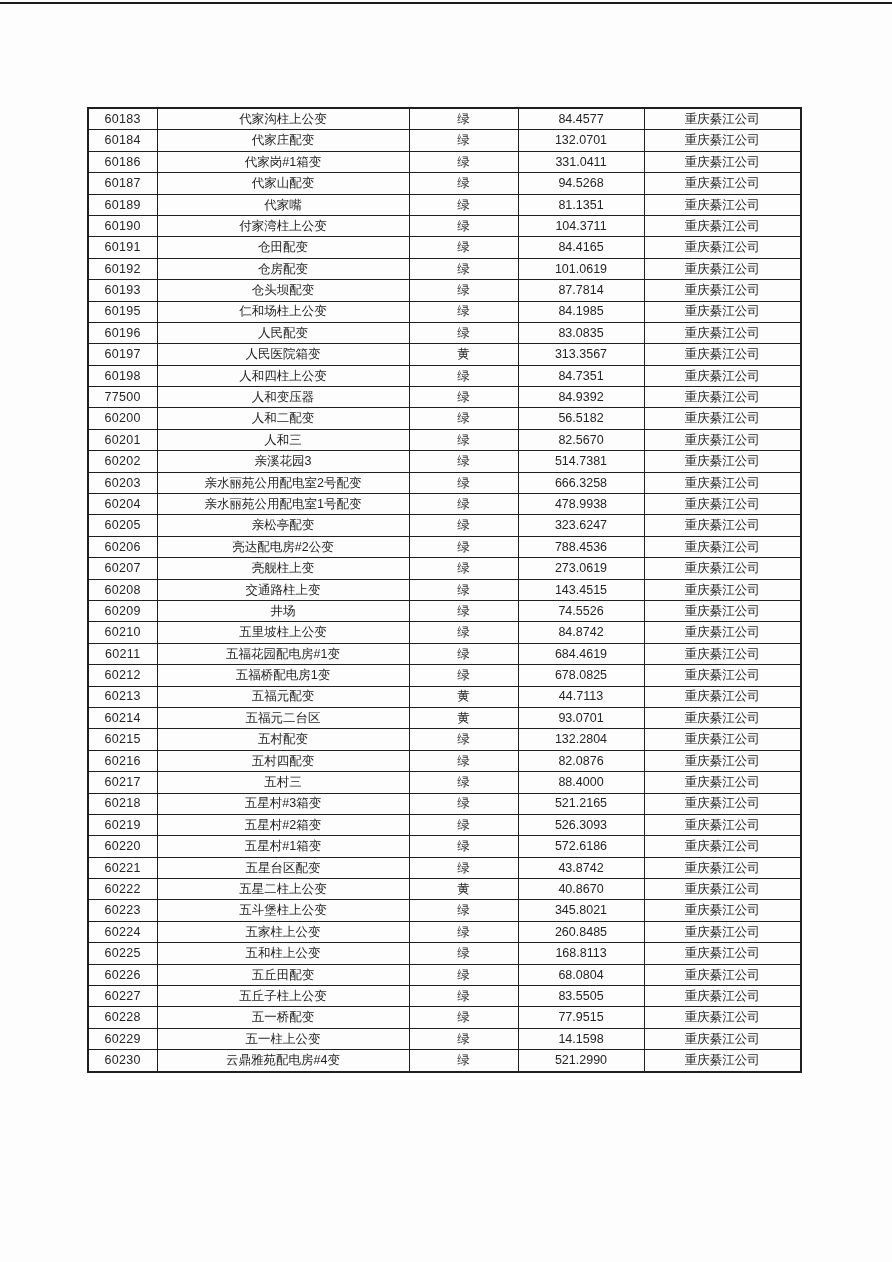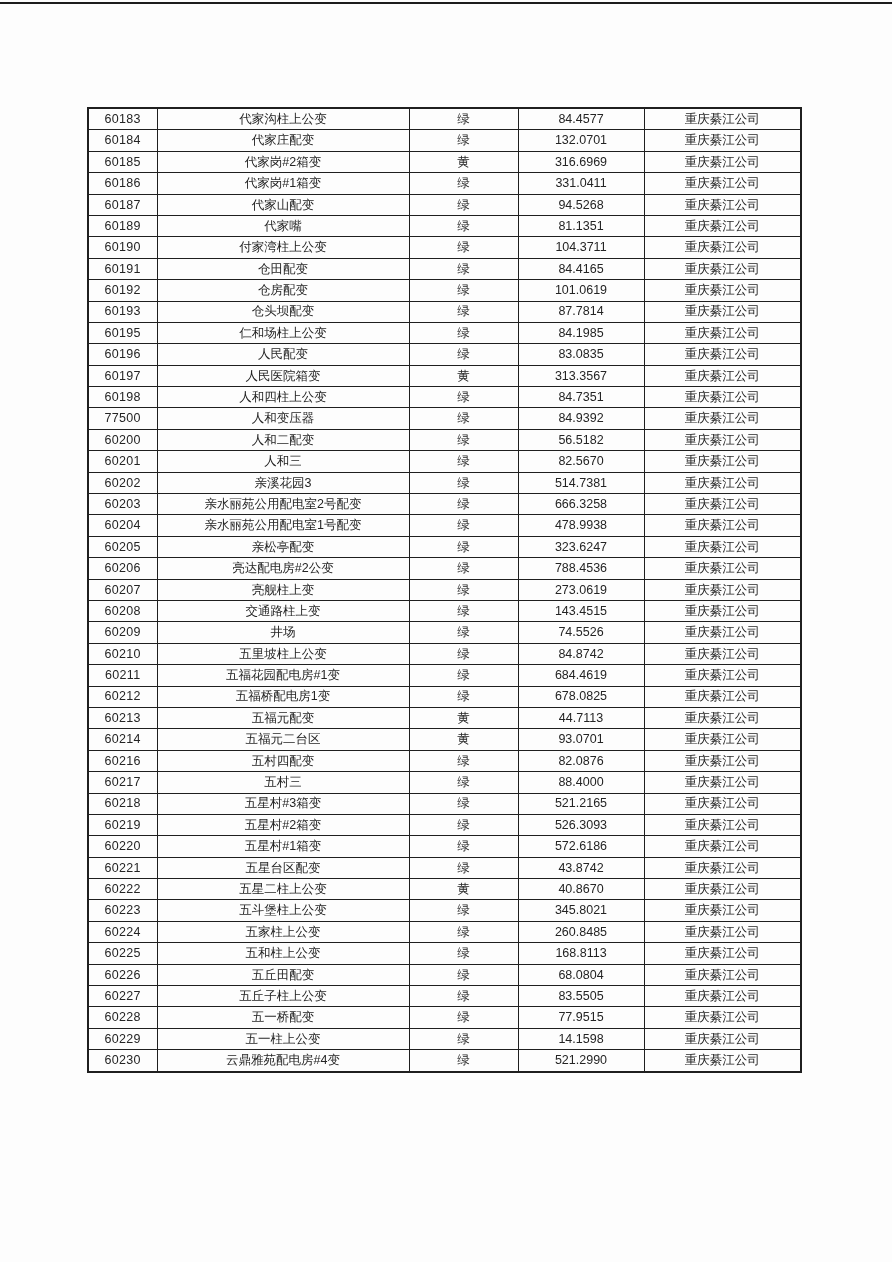--- a/index.html
+++ b/index.html
@@ -68,27 +68,20 @@
           <td class="col-company">重庆綦江公司</td>
         </tr>
         <tr>
           <td class="col-id">60184</td>
           <td class="col-station-name">代家庄配变</td>
           <td class="col-status">绿</td>
           <td class="col-value">132.0701</td>
           <td class="col-company">重庆綦江公司</td>
         </tr>
         <tr>
-          <td class="col-id">60185</td>
-          <td class="col-station-name">代家岗#2箱变</td>
-          <td class="col-status">黄</td>
-          <td class="col-value">316.6969</td>
-          <td class="col-company">重庆綦江公司</td>
-        </tr>
-        <tr>
           <td class="col-id">60186</td>
           <td class="col-station-name">代家岗#1箱变</td>
           <td class="col-status">绿</td>
           <td class="col-value">331.0411</td>
           <td class="col-company">重庆綦江公司</td>
         </tr>
         <tr>
           <td class="col-id">60187</td>
           <td class="col-station-name">代家山配变</td>
           <td class="col-status">绿</td>
@@ -261,20 +254,27 @@
           <td class="col-station-name">五福元配变</td>
           <td class="col-status">黄</td>
           <td class="col-value">44.7113</td>
           <td class="col-company">重庆綦江公司</td>
         </tr>
         <tr>
           <td class="col-id">60214</td>
           <td class="col-station-name">五福元二台区</td>
           <td class="col-status">黄</td>
           <td class="col-value">93.0701</td>
+          <td class="col-company">重庆綦江公司</td>
+        </tr>
+        <tr>
+          <td class="col-id">60215</td>
+          <td class="col-station-name">五村配变</td>
+          <td class="col-status">绿</td>
+          <td class="col-value">132.2804</td>
           <td class="col-company">重庆綦江公司</td>
         </tr>
         <tr>
           <td class="col-id">60216</td>
           <td class="col-station-name">五村四配变</td>
           <td class="col-status">绿</td>
           <td class="col-value">82.0876</td>
           <td class="col-company">重庆綦江公司</td>
         </tr>
         <tr>

